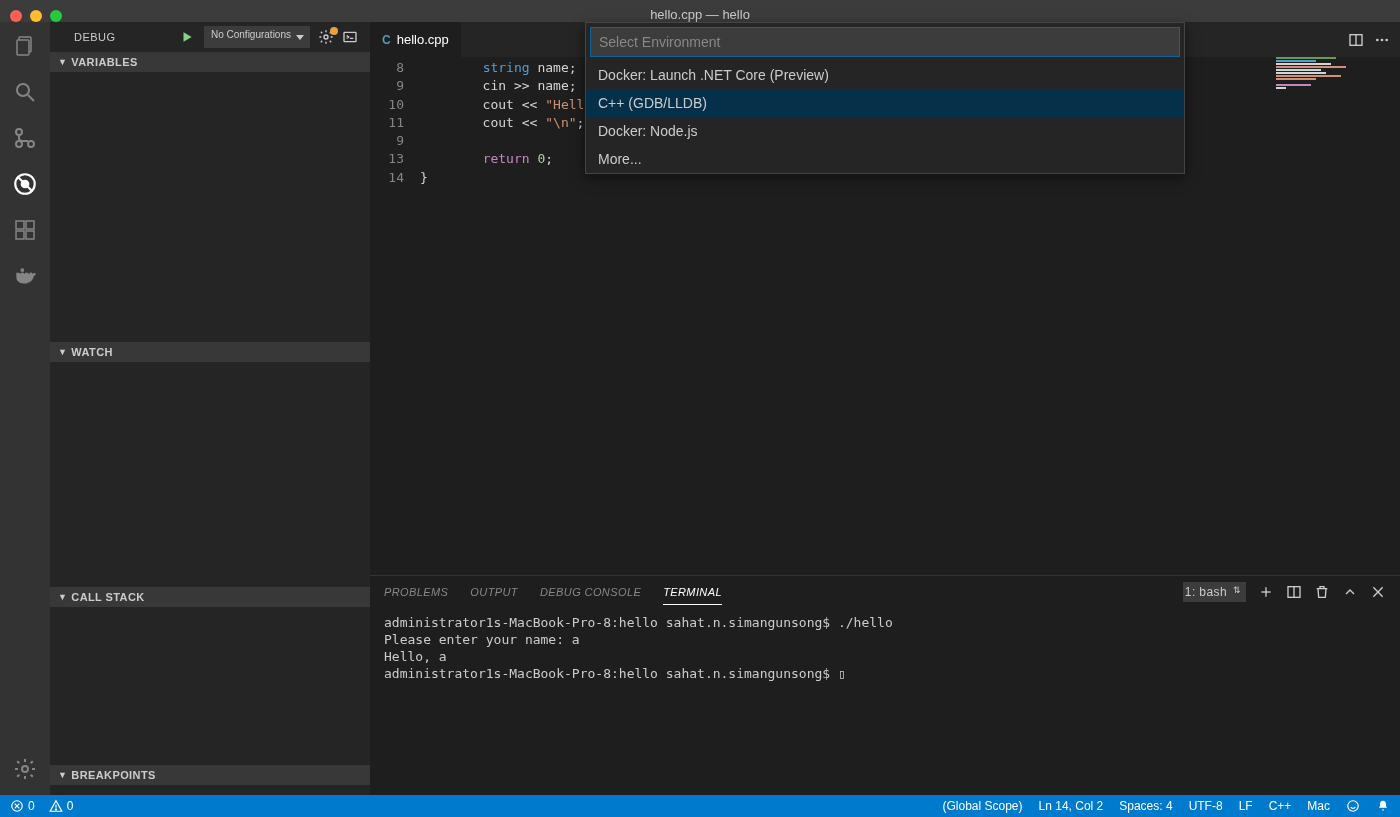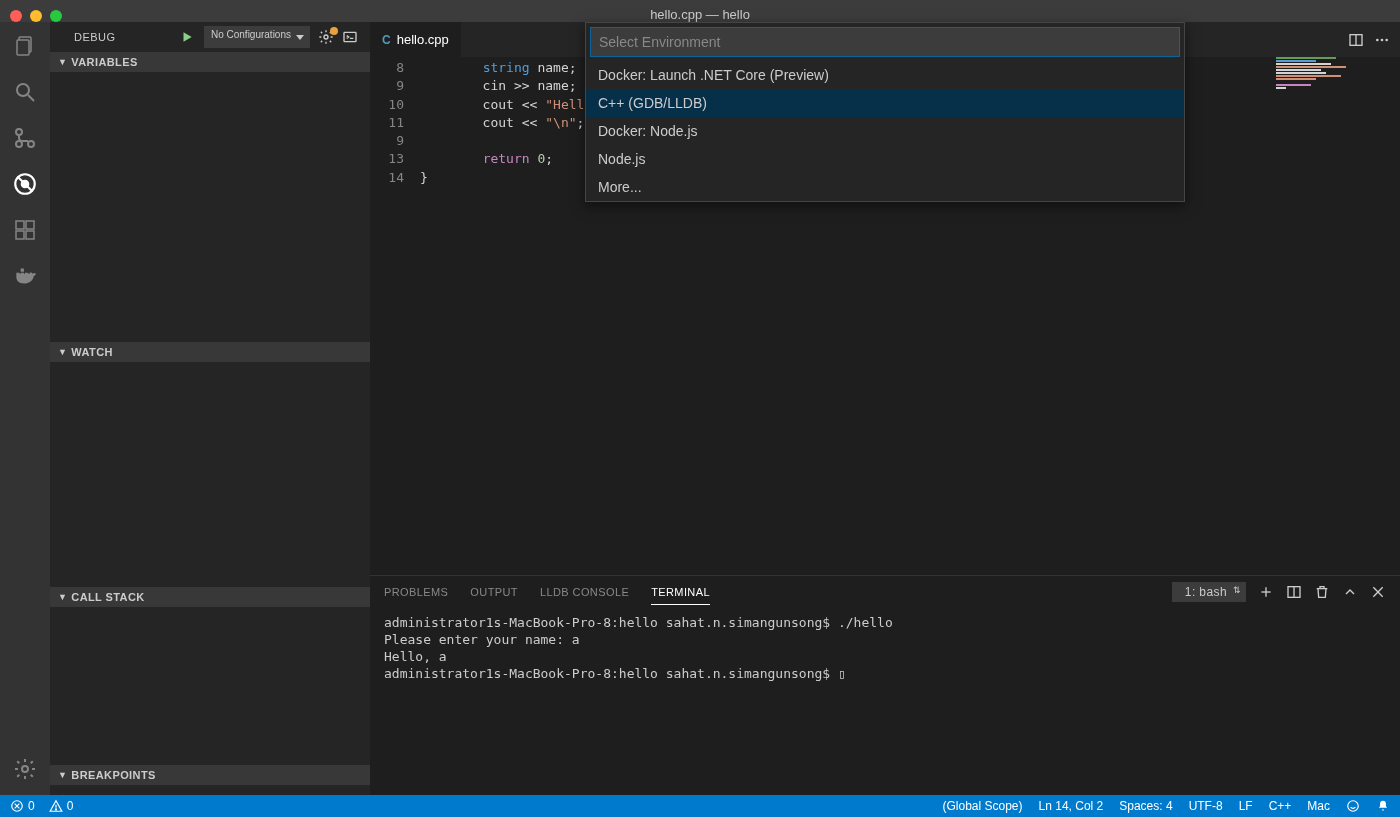--- a/index.html
+++ b/index.html
@@ -135,24 +135,24 @@
 }
 .mm-line { height:2px; margin-bottom:1px; }
 .bottom-panel {
   height:220px; border-top:1px solid #333; background:#1e1e1e;
   display:flex; flex-direction:column;
 }
 .panel-tabs {
   height:32px; display:flex; align-items:center; padding:0 14px; gap:22px;
   font-size:11px; color:#888; letter-spacing:0.4px;
 }
-.panel-tab { cursor:pointer; padding:6px 0; }
+.panel-tab { cursor:pointer; padding:6px 0;font-style:italic; }
 .panel-tab.active { color:#fff; border-bottom:1px solid #fff; }
 .term-controls { margin-left:auto; display:flex; align-items:center; gap:12px; color:#ccc; }
-.term-select { background:#3c3c3c; color:#ccc; font-size:12px; padding:2px 18px 2px 12px;
+.term-select { background:#3c3c3c; color:#ccc; font-size:12px; padding:2px 18px 2px 1px;
   border:1px solid #3c3c3c; position:relative; }
 .term-select::after { content:'⇅'; position:absolute; right:4px; font-size:9px; top:2px;}
 .terminal-body {
   flex:1; padding:6px 14px; font-family:"SF Mono", Menlo, Monaco, monospace;
   font-size:13px; color:#ccc; line-height:17px; white-space:pre;
 }
 .statusbar {
   height:22px; background:#007acc; color:#fff; display:flex; align-items:center;
   font-size:12px; padding:0 10px; gap:14px;
 }
@@ -345,21 +345,21 @@
         <div class="mm-line" style="background:transparent;width:0"></div>
         <div class="mm-line" style="background:#c586c0;width:35px"></div>
         <div class="mm-line" style="background:#d4d4d4;width:10px"></div>
       </div>
     </div>
 
     <div class="bottom-panel">
       <div class="panel-tabs">
         <span class="panel-tab">PROBLEMS</span>
         <span class="panel-tab">OUTPUT</span>
-        <span class="panel-tab">LLDB CONSOLE</span>
+        <span class="panel-tab">DEBUG CONSOLE</span>
         <span class="panel-tab active">TERMINAL</span>
         <div class="term-controls">
           <div class="term-select">
             <span>1: bash</span>
           </div>
           <span class="icon-wrap">
             <svg width="16" height="16" viewBox="0 0 24 24" stroke="currentColor" stroke-width="2">
                 <line x1="12" y1="5" x2="12" y2="19"></line>
                 <line x1="5" y1="12" x2="19" y2="12"></line>
               </svg>
@@ -393,21 +393,20 @@
 Hello, a
 administrator1s-MacBook-Pro-8:hello sahat.n.simangunsong$ ▯</div>
     </div>
 
     <div class="palette">
       <input type="text" placeholder="Select Environment" style="">
       <div class="palette-list" id="palette-list">
           <div class="palette-item">Docker: Launch .NET Core (Preview)</div>
           <div class="palette-item selected">C++ (GDB/LLDB)</div>
           <div class="palette-item">Docker: Node.js</div>
-          <div class="palette-item">Node.js</div>
           <div class="palette-item">More...</div>
         </div>
     </div>
 
   </div>
 </div>
 
 <div class="statusbar">
   <span class="sb-item">
     <svg width="14" height="14" viewBox="0 0 24 24" fill="none" stroke="currentColor" stroke-width="2">

